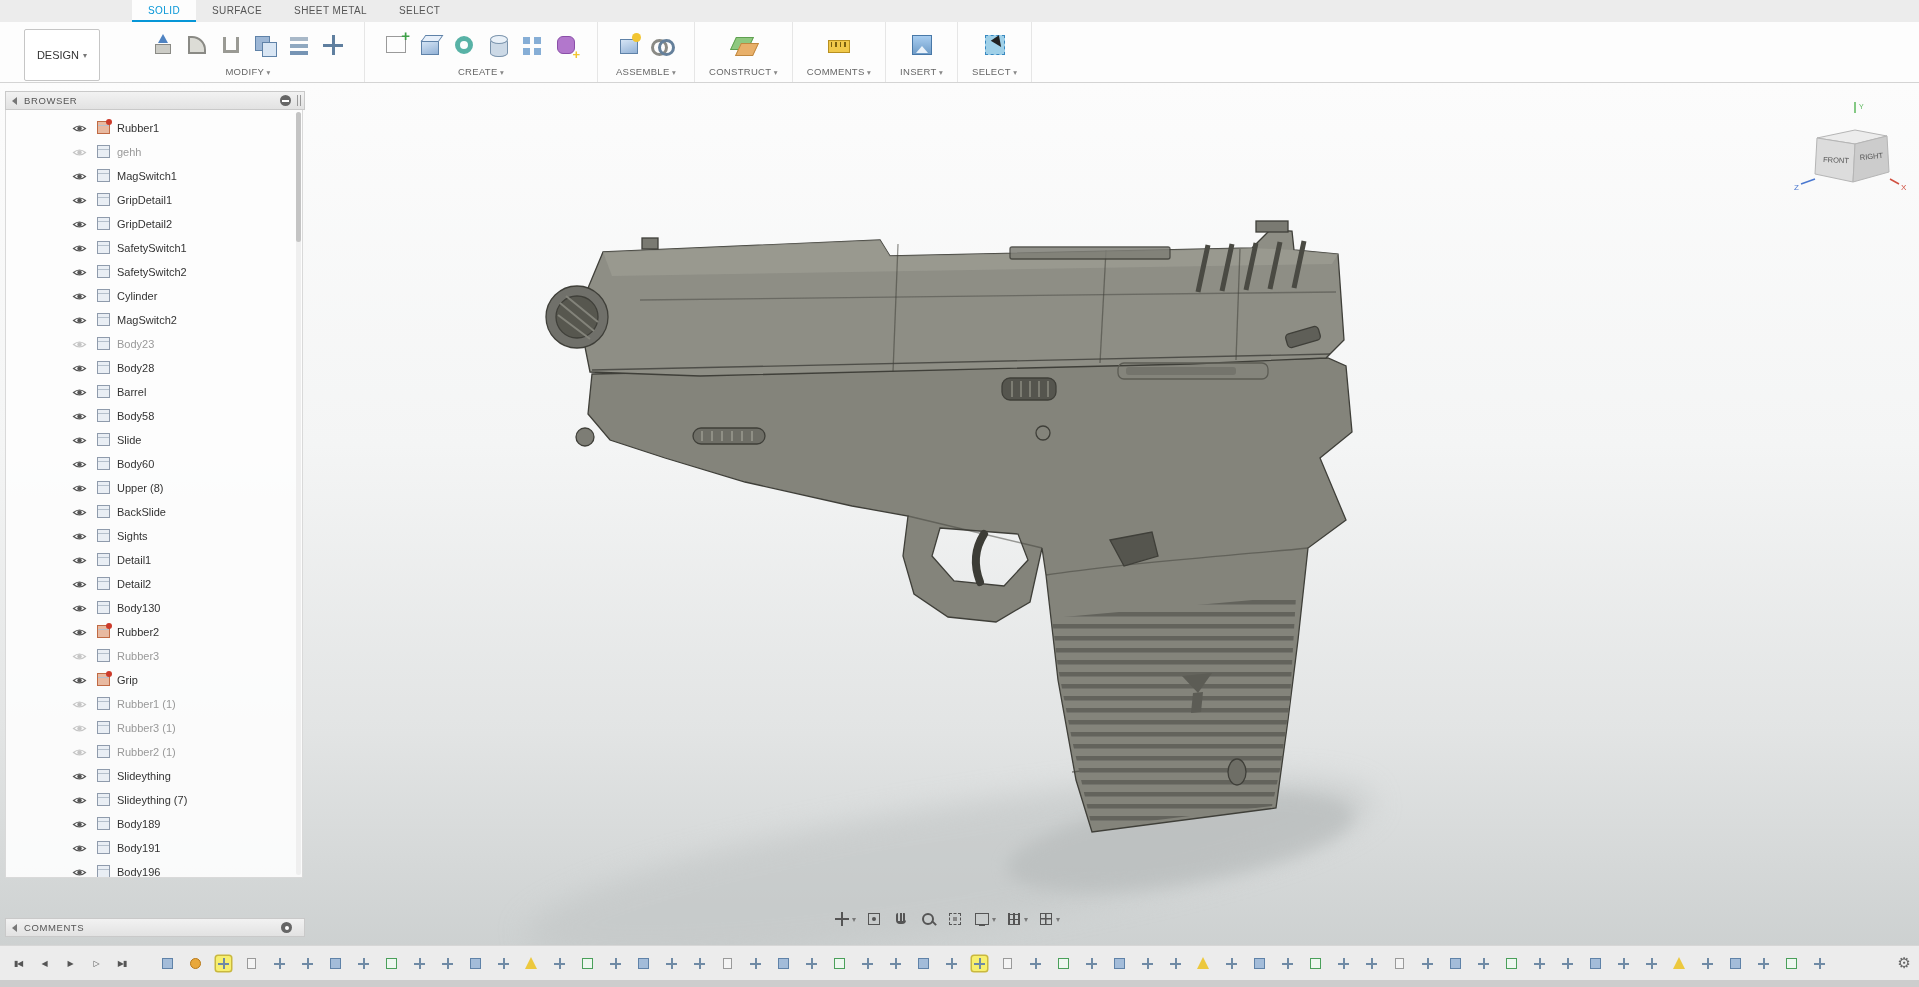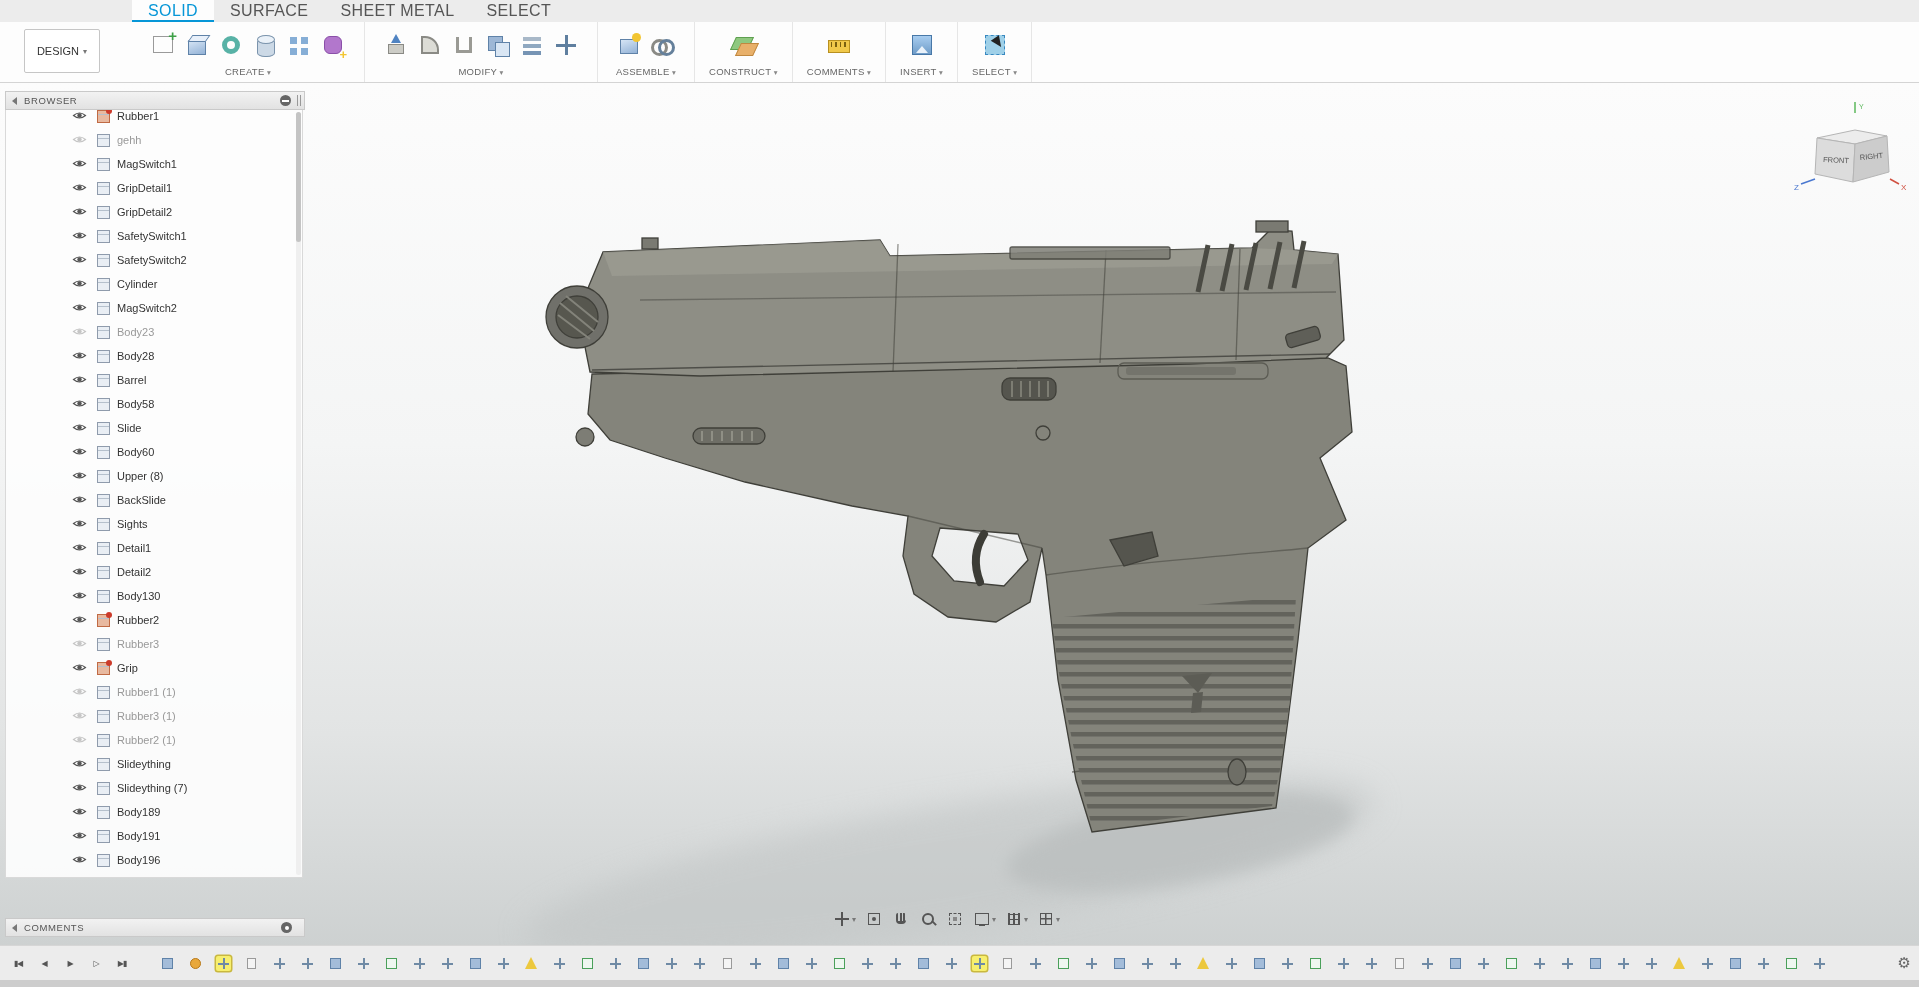--- a/index.html
+++ b/index.html
@@ -6,26 +6,26 @@
   html,body { width:1919px; height:987px; overflow:hidden; font-family:"Liberation Sans","DejaVu Sans",sans-serif; background:#fff; }
   body { position:relative; }
 
   
   .viewport { position:absolute; left:0; top:83px; right:0; bottom:0; z-index:0;
     background:linear-gradient(180deg,#fcfcfc 0%,#f4f5f5 40%,#e2e4e4 72%,#c9cdcd 100%); }
   .model-svg { position:absolute; left:0; top:0; z-index:1; pointer-events:none; }
 
   
   .tabbar { position:absolute; left:0; top:0; right:0; height:22px; background:#ececec; z-index:6; display:flex; padding-left:132px; }
-  .tab { padding:0 16px; line-height:22px; font-size:16px; color:#555; letter-spacing:.4px; cursor:default; }
+  .tab { padding:0 16px; line-height:22px; font-size:10px; color:#555; letter-spacing:.4px; cursor:default; }
   .tab.active { background:#fdfdfd; color:#0696d7; box-shadow:inset 0 -2px 0 #0696d7; }
 
   
   .toolbar { position:absolute; left:0; top:22px; right:0; height:61px; background:#fdfdfd; border-bottom:1px solid #d4d4d4; z-index:6; display:flex; }
-  .design-btn { position:absolute; left:24px; top:7px; width:76px; height:44px; border:1px solid #c6c6c6; border-radius:2px; background:#fff;
+  .design-btn { position:absolute; left:24px; top:7px; width:76px; height:52px; border:1px solid #c6c6c6; border-radius:2px; background:#fff;
     display:flex; align-items:center; justify-content:center; font-size:11px; color:#333; }
   .design-btn::after { content:"▾"; font-size:8px; color:#777; margin-left:4px; }
   .tgroups { display:flex; margin-left:132px; }
   .tgroup { display:flex; flex-direction:column; align-items:center; padding:4px 14px 0 14px; border-right:1px solid #e6e6e6; }
   .ticons { display:flex; align-items:center; height:38px; }
   .group-label { font-size:9.5px; color:#666; margin-top:2px; letter-spacing:.3px; }
   .group-label::after { content:" ▾"; font-size:7.5px; color:#888; }
 
   .ticon { width:30px; height:30px; position:relative; margin:0 2px; border-radius:3px; }
   .i-sketch::before{content:"";position:absolute;inset:6px 5px 7px 5px;border:1.5px solid #9a9a9a;background:#fdfdfd;}
@@ -69,21 +69,21 @@
   .collapse-arrow { width:0; height:0; border-top:4px solid transparent; border-bottom:4px solid transparent; border-right:5px solid #777; margin:0 7px 0 6px; }
   .panel-title { flex:1; }
   .minus-circle { width:11px; height:11px; border-radius:50%; background:#666; position:relative; margin-right:6px; flex:none; }
   .minus-circle::after { content:""; position:absolute; left:2px; right:2px; top:4.5px; height:2px; background:#fff; }
   .dot-circle { width:11px; height:11px; border-radius:50%; background:#666; position:relative; margin-right:12px; flex:none; }
   .dot-circle::after { content:""; position:absolute; left:3.5px; top:3.5px; width:4px; height:4px; border-radius:50%; background:#fff; }
   .grip-handle { width:4px; height:11px; border-left:1px solid #999; border-right:1px solid #999; margin-right:3px; }
 
   .browser-body { position:absolute; left:5px; top:110px; width:298px; height:768px; z-index:3;
     background:rgba(253,253,253,.93); border:1px solid #d9d9d9; border-top:none; overflow:hidden; }
-  .brow { height:24px; display:flex; align-items:flex-start; padding-left:66px; }
+  .brow { height:24px; display:flex; align-items:flex-end; padding-left:66px; }
   .eye { width:16px; color:#555; display:flex; align-items:center; flex:none; }
   .bicon { width:13px; height:13px; border:1px solid #8f9bac; background:#e9eef4; margin:0 7px 0 9px; position:relative; flex:none; }
   .bicon::before { content:""; position:absolute; left:0; right:0; top:2.5px; height:1px; background:#b5c0cc; }
   .tagged .bicon { background:#e8b9a0; border-color:#c06a44; }
   .tagged .bicon::after { content:""; position:absolute; right:-3px; top:-3px; width:6px; height:6px; border-radius:50%; background:#cc3a2a; }
   .blabel { font-size:11px; color:#333; white-space:nowrap; }
   .is-hidden .eye { color:#c6c6c6; }
   .is-hidden .blabel { color:#999; }
   .bscroll { position:absolute; right:1px; top:2px; width:5px; bottom:2px; background:#efefef; border-radius:3px; }
   .bscroll-thumb { position:absolute; left:0; right:0; top:0; height:130px; background:#c4c4c4; border-radius:3px; }
@@ -218,39 +218,39 @@
     <div class="tab">SURFACE</div>
     <div class="tab">SHEET METAL</div>
     <div class="tab">SELECT</div>
   </div>
 
 <div class="toolbar">
   <div class="design-btn">DESIGN</div>
   <div class="tgroups">
     <div class="tgroup">
       <div class="ticons">
+          <div class="ticon i-press-pull"></div>
+          <div class="ticon i-fillet"></div>
+          <div class="ticon i-shell"></div>
+          <div class="ticon i-combine"></div>
+          <div class="ticon i-align"></div>
+          <div class="ticon i-move"></div>
+        </div>
+      <div class="group-label">MODIFY</div>
+    </div>
+    <div class="tgroup">
+      <div class="ticons">
           <div class="ticon i-sketch"></div>
           <div class="ticon i-box"></div>
           <div class="ticon i-torus"></div>
           <div class="ticon i-cylinder"></div>
           <div class="ticon i-pattern"></div>
           <div class="ticon i-form"></div>
         </div>
       <div class="group-label">CREATE</div>
-    </div>
-    <div class="tgroup">
-      <div class="ticons">
-          <div class="ticon i-press-pull"></div>
-          <div class="ticon i-fillet"></div>
-          <div class="ticon i-shell"></div>
-          <div class="ticon i-combine"></div>
-          <div class="ticon i-align"></div>
-          <div class="ticon i-move"></div>
-        </div>
-      <div class="group-label">MODIFY</div>
     </div>
     <div class="tgroup">
       <div class="ticons">
           <div class="ticon i-new-component"></div>
           <div class="ticon i-joint"></div>
         </div>
       <div class="group-label">ASSEMBLE</div>
     </div>
     <div class="tgroup">
       <div class="ticons">

